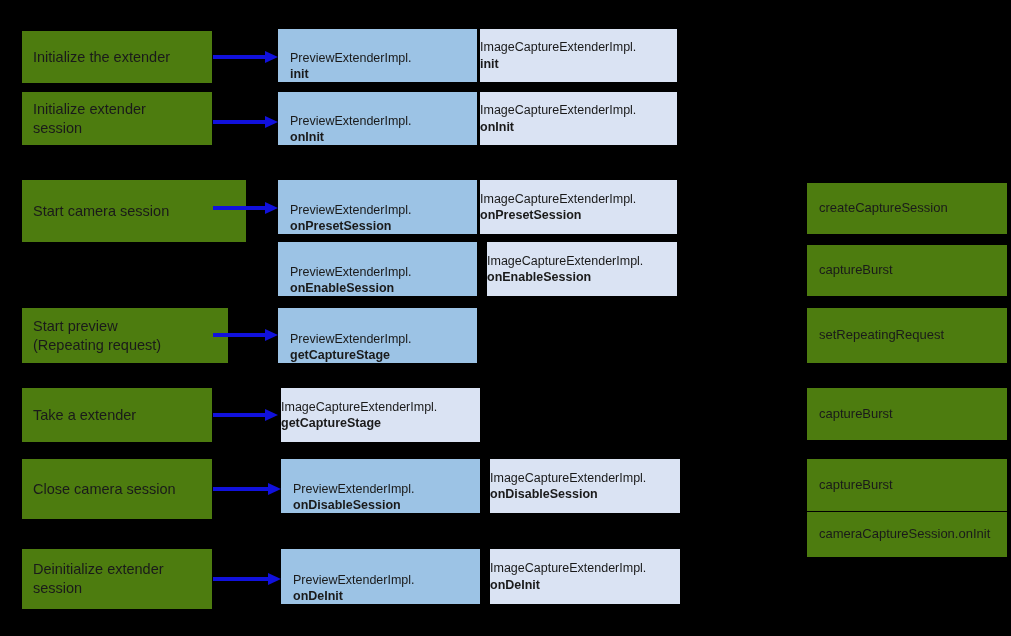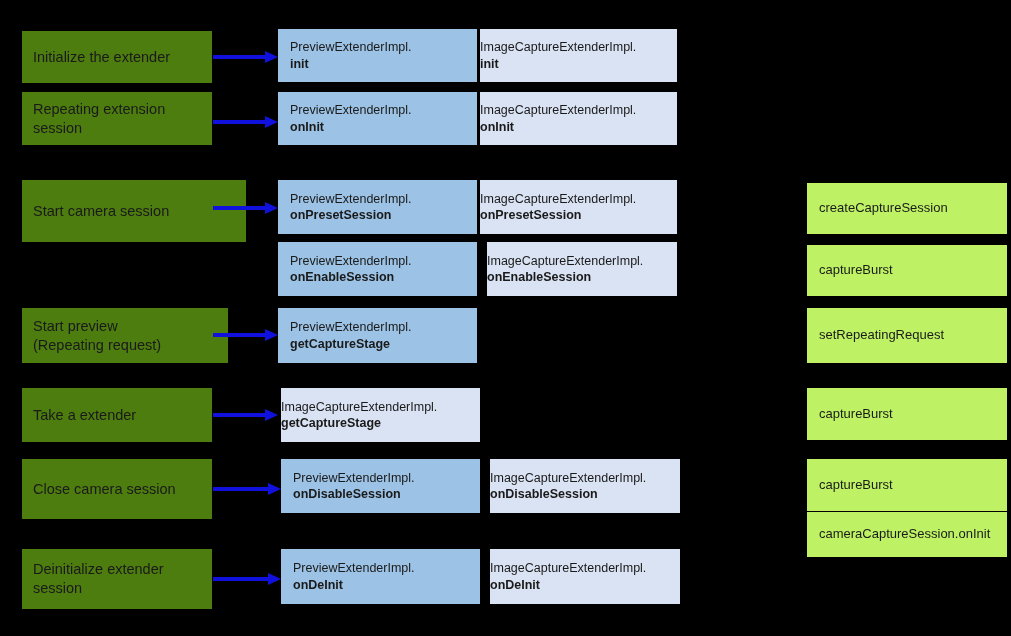--- a/index.html
+++ b/index.html
@@ -36,34 +36,35 @@
     color: #1a1a1a;
     font-size: 14.5px;
     padding: 0 11px;
   }
   
   .api-dark {
     background: #9cc3e5;
     color: #1a1a1a;
     font-size: 12.5px;
     padding: 0 12px;
+    justify-content: flex-end;
   }
   
   .api-light {
     background: #dae3f3;
     color: #1a1a1a;
     font-size: 12.5px;
     padding: 0 0;
   }
   .api-dark .l2, .api-light .l2 {
     font-weight: bold;
   }
   
   .camera {
-    background: #bef264;
+    background: #4d7c0f;
     color: #1a1a1a;
     font-size: 13px;
     padding: 1px 12px;
   }
   
   .arrow {
     position: absolute;
     height: 12px;
     pointer-events: none;
   }
@@ -99,21 +100,21 @@
   <div class="box api-dark" style="left:278px; top:29px; width:199px; height:53px;">
     <span class="l1">PreviewExtenderImpl.</span>
     <span class="l2">init</span>
   </div>
   <div class="box api-light" style="left:480px; top:29px; width:197px; height:53px;">
     <span class="l1">ImageCaptureExtenderImpl.</span>
     <span class="l2">init</span>
   </div>
 
   <div class="box stage" style="left:22px; top:92px; width:190px; height:53px;">
-    <span class="l1">Repeating extension</span>
+    <span class="l1">Initialize extender</span>
     <span class="l2">session</span>
   </div>
   <div class="arrow" style="left:213px; top:116px; width:65px;">
     <div class="shaft" style="width:52px;"></div>
     <div class="head" style="left:52px;"></div>
   </div>
   <div class="box api-dark" style="left:278px; top:92px; width:199px; height:53px;">
     <span class="l1">PreviewExtenderImpl.</span>
     <span class="l2">onInit</span>
   </div>

